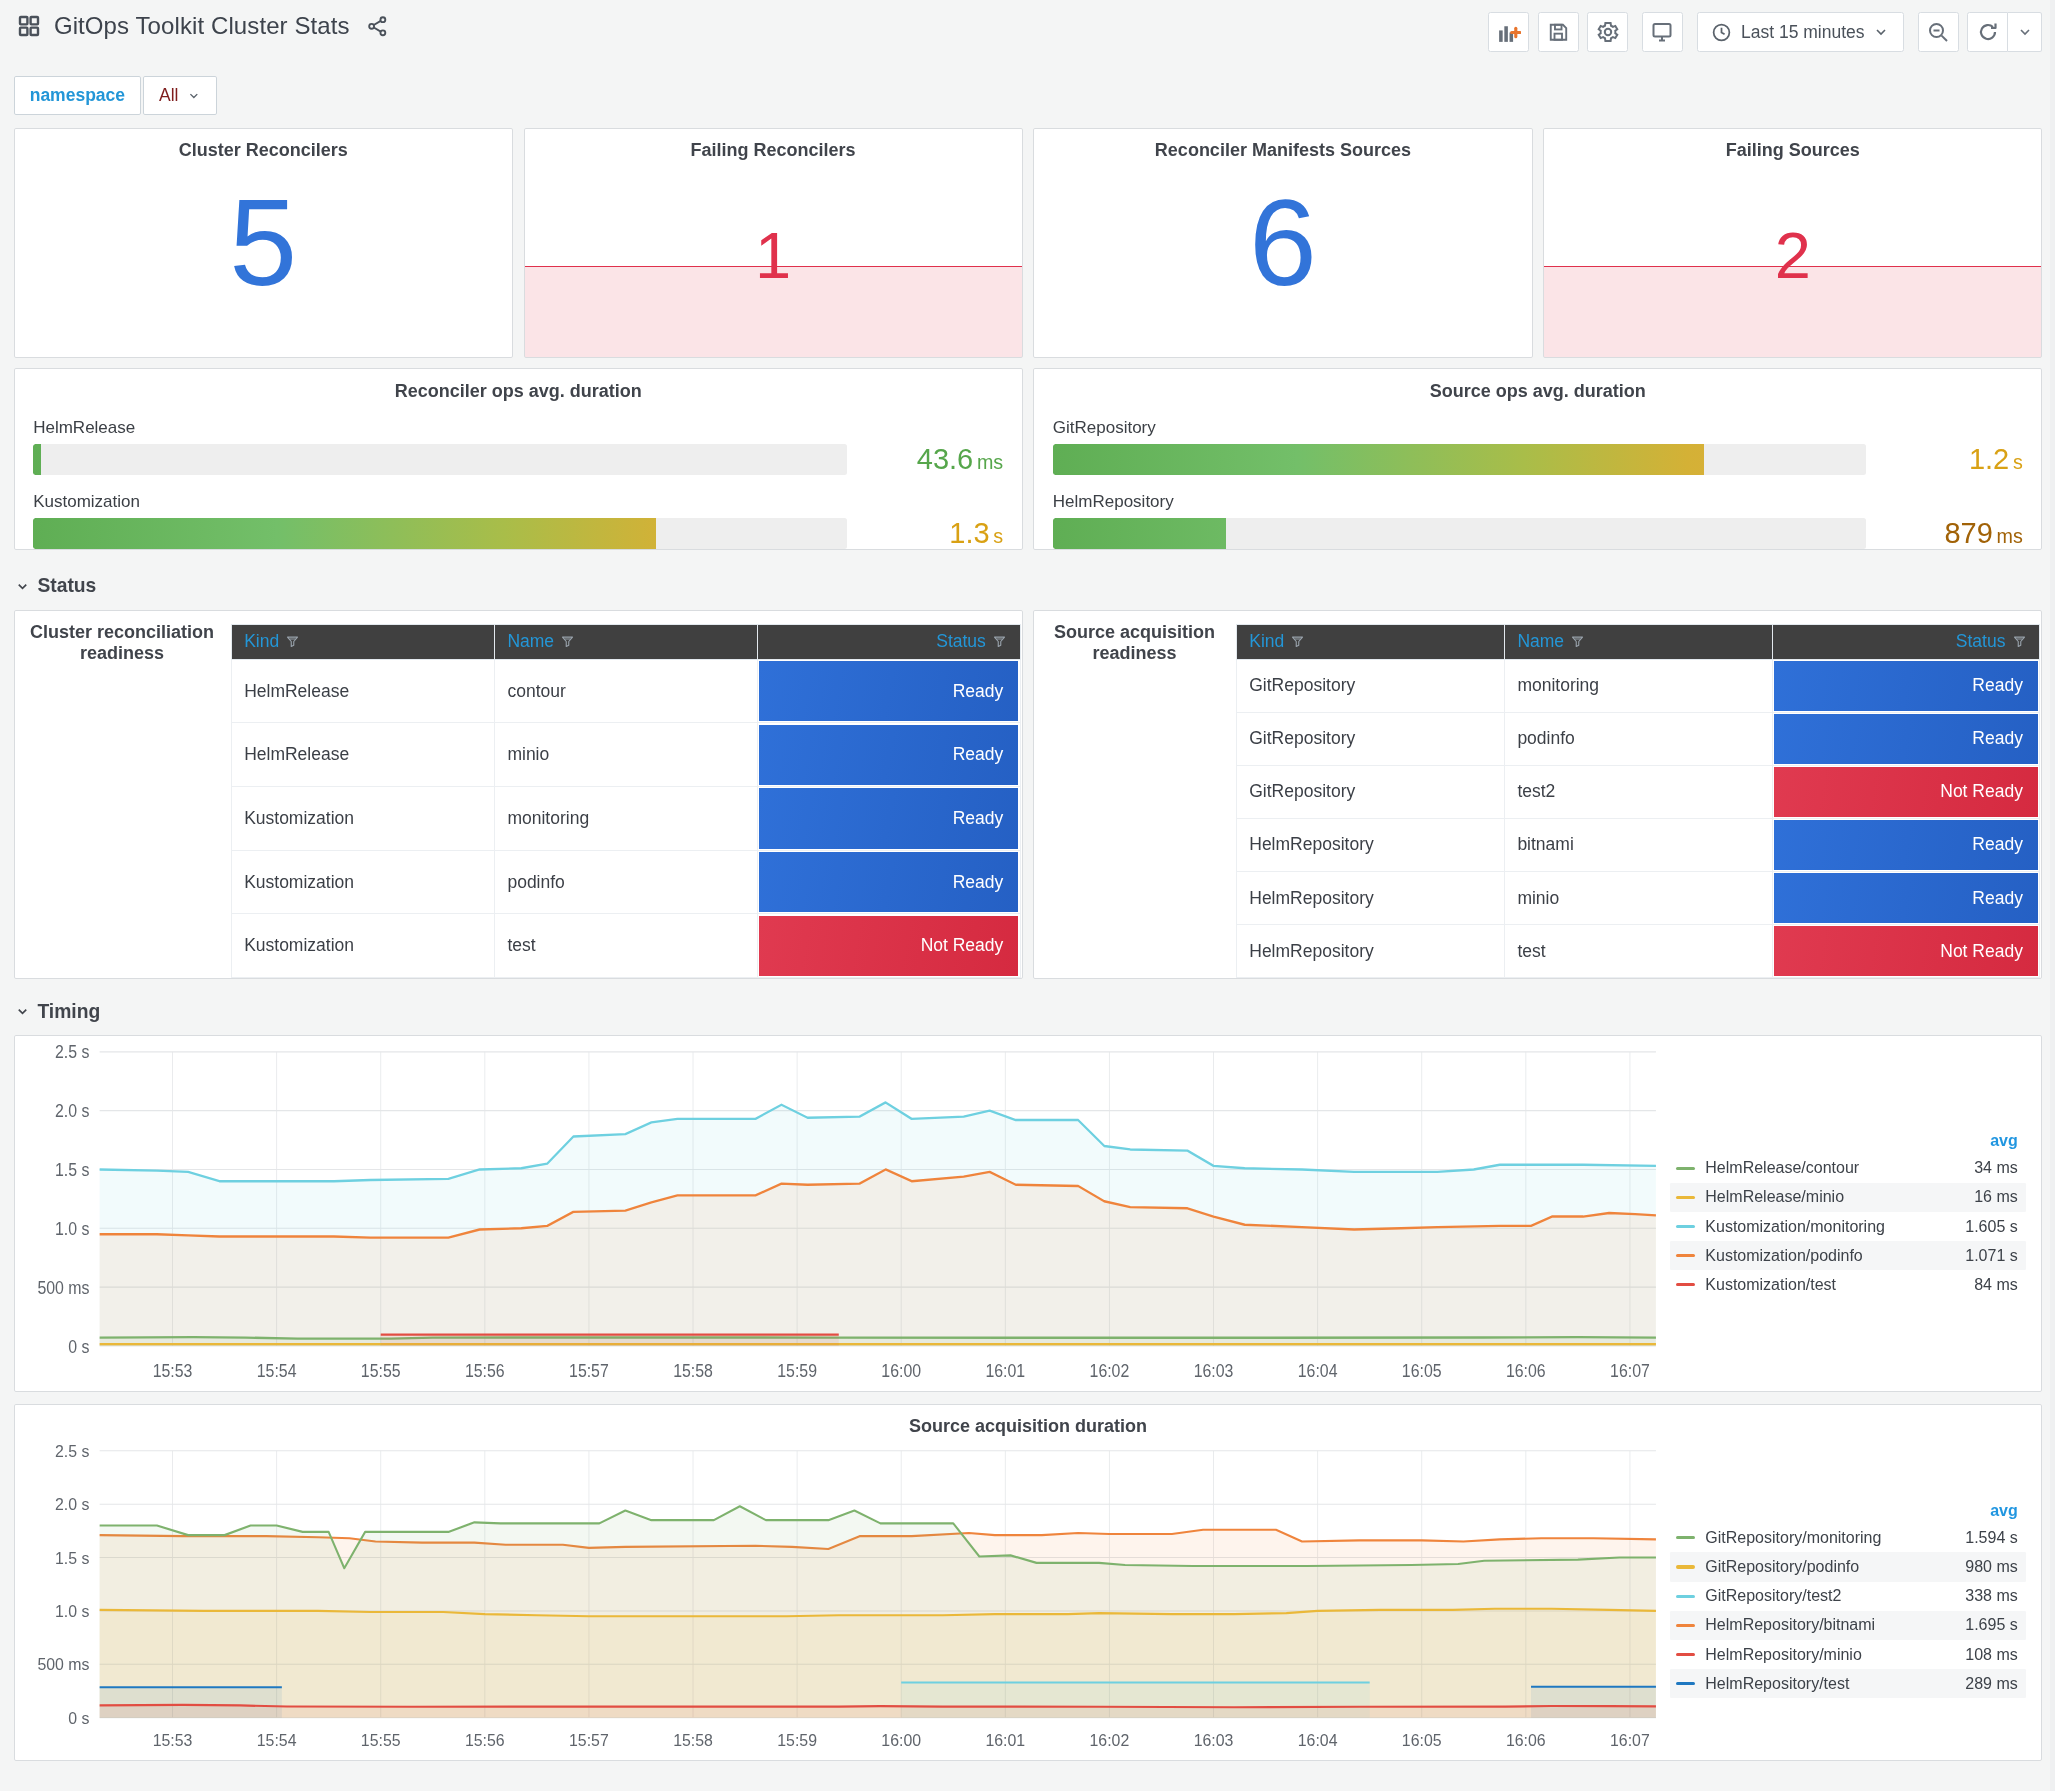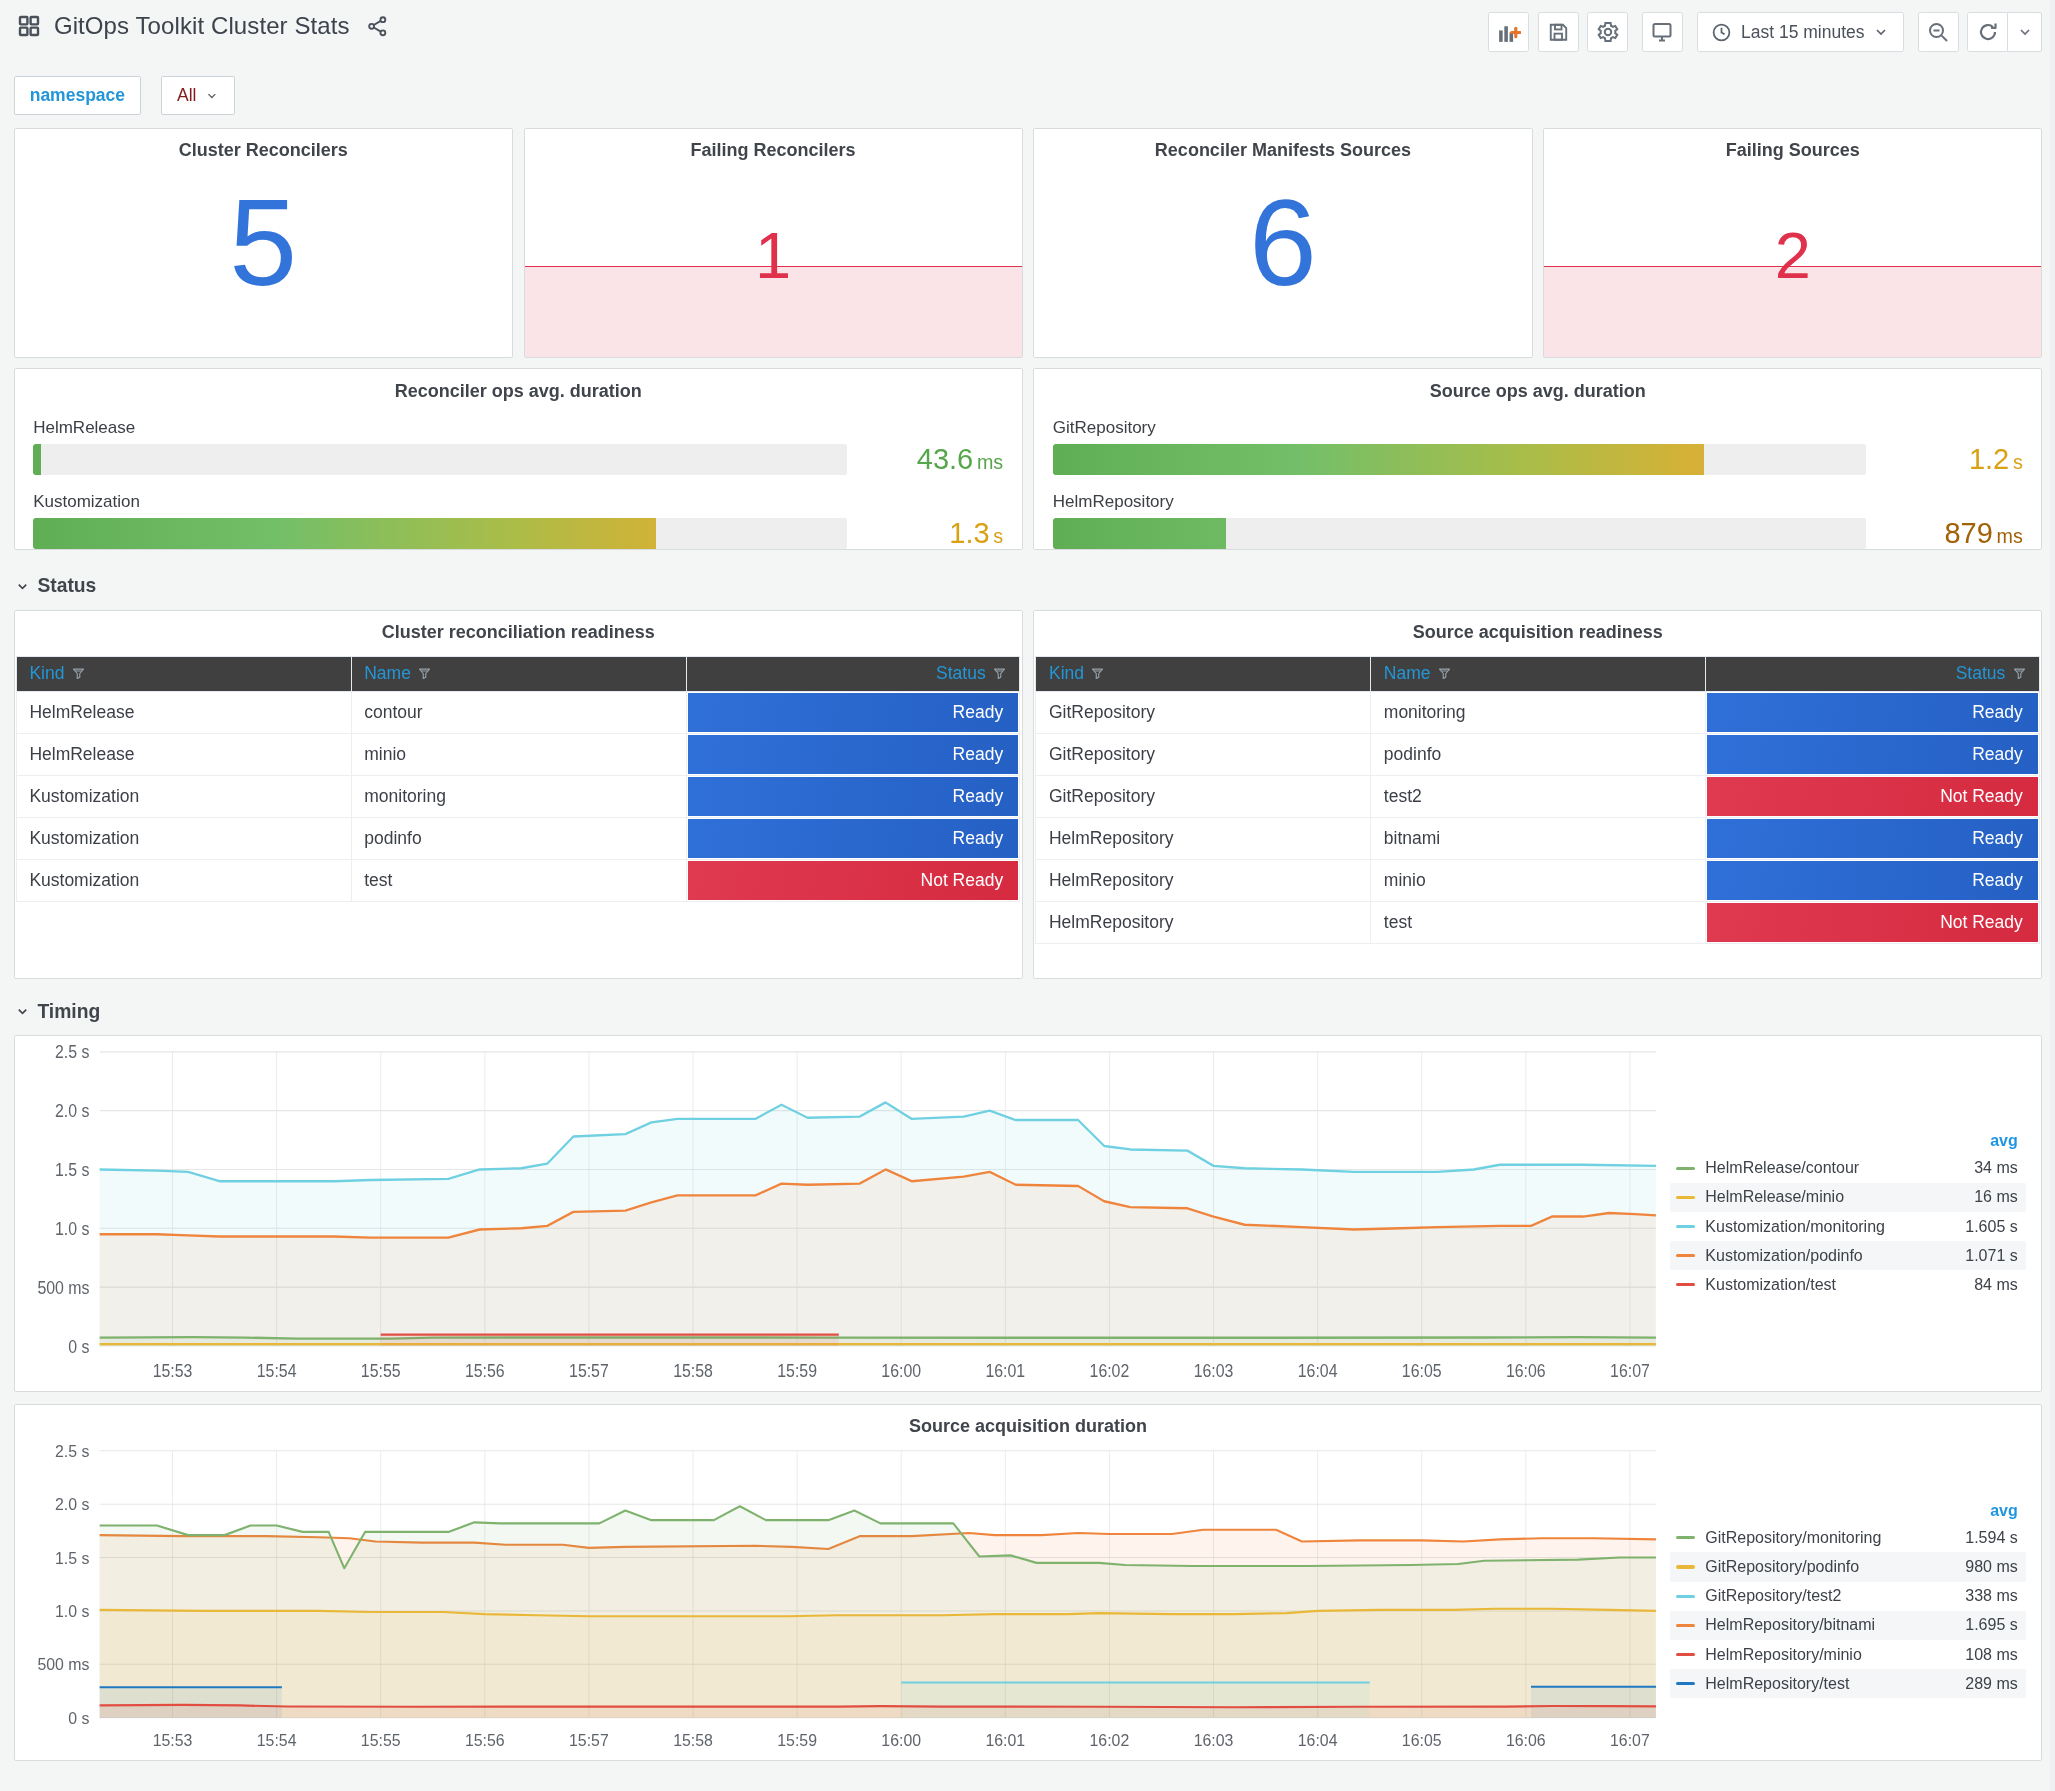--- a/index.html
+++ b/index.html
@@ -21,21 +21,21 @@
   .icon-btn {
     min-width:41px; height:40px; background:#fff; border:0.6px solid #d8dde2; border-radius:2.5px;
     display:flex; align-items:center; justify-content:center; cursor:pointer; color:#64707d;
   }
   .btn-group { display:flex; }
   .btn-group .icon-btn:first-child { border-radius:2.5px 0 0 2.5px; }
   .btn-group .icon-btn:last-child { border-radius:0 2.5px 2.5px 0; border-left:none; min-width:34px; }
   .time-picker { display:flex; align-items:center; gap:8.7px; padding:0 13.7px; font-size:17.5px; color:#4a515a; font-weight:500; }
 
   
-  .filter-row { display:flex; gap:20px; margin:13.7px 0 12.5px 0; }
+  .filter-row { display:flex; gap:2px; margin:13.7px 0 12.5px 0; }
   .chip {
     height:39px; background:#fff; border:0.6px solid #ccd4da; border-radius:1.9px;
     display:flex; align-items:center; padding:0 15px; font-size:17.5px;
   }
   .chip.label { color:#2396d7; font-weight:600; }
   .chip.value { color:#7f1d1d; gap:8.7px; cursor:pointer; }
 
   
   .panel {
     background:#fff; border:0.6px solid #d9dcdf; border-radius:1.9px; position:relative; overflow:hidden;
@@ -63,21 +63,21 @@
     background:linear-gradient(90deg,#5fae54 0%,#73bf69 30%,#a9bd49 58%,#d4b136 78%,#e7a83c 100%); }
   .g-value { width:144px; text-align:right; font-size:29px; font-weight:500; white-space:nowrap; }
   .g-value .unit { font-size:0.68em; margin-left:3.7px; }
 
   
   .section-hdr { display:flex; align-items:center; gap:7.5px; height:35px; margin:2.5px 0 6.2px 1.2px; cursor:pointer; }
   .section-hdr .sec-label { font-size:19.3px; font-weight:700; color:#41454c; }
 
   
   .tables-row { display:flex; gap:10.6px; height:369px; margin-bottom:12.5px; }
-  .tables-row .panel { flex:1; display:flex; flex-direction:column; }
+  .tables-row .panel { flex:1; display:flex; flex-direction:row; }
   .tbl { margin:12.5px 1.2px 0 1.2px; border-collapse:separate; border-spacing:0; width:calc(100% - 2.5px); table-layout:fixed; }
   .tbl th {
     background:#404040; color:#2396d7; font-size:17.5px; font-weight:500; text-align:left;
     height:36px; padding:0 12.5px; border:0.6px solid #e3e9ee; border-right:none;
   }
   .tbl th:last-child { border-right:0.6px solid #e3e9ee; text-align:right; }
   .tbl th .th-inner { display:inline-flex; align-items:center; gap:6.2px; }
   .tbl td { height:42px; font-size:17.5px; color:#3b3f46; padding:0 12.5px; border:0.6px solid #eceff2; border-top:none; border-right:none; background:#fff; }
   .tbl td:last-child { border-right:0.6px solid #eceff2; padding:1.2px; }
   .status-pill { height:100%; display:flex; align-items:center; justify-content:flex-end; padding-right:15px; color:#fff; font-size:17.5px; }

